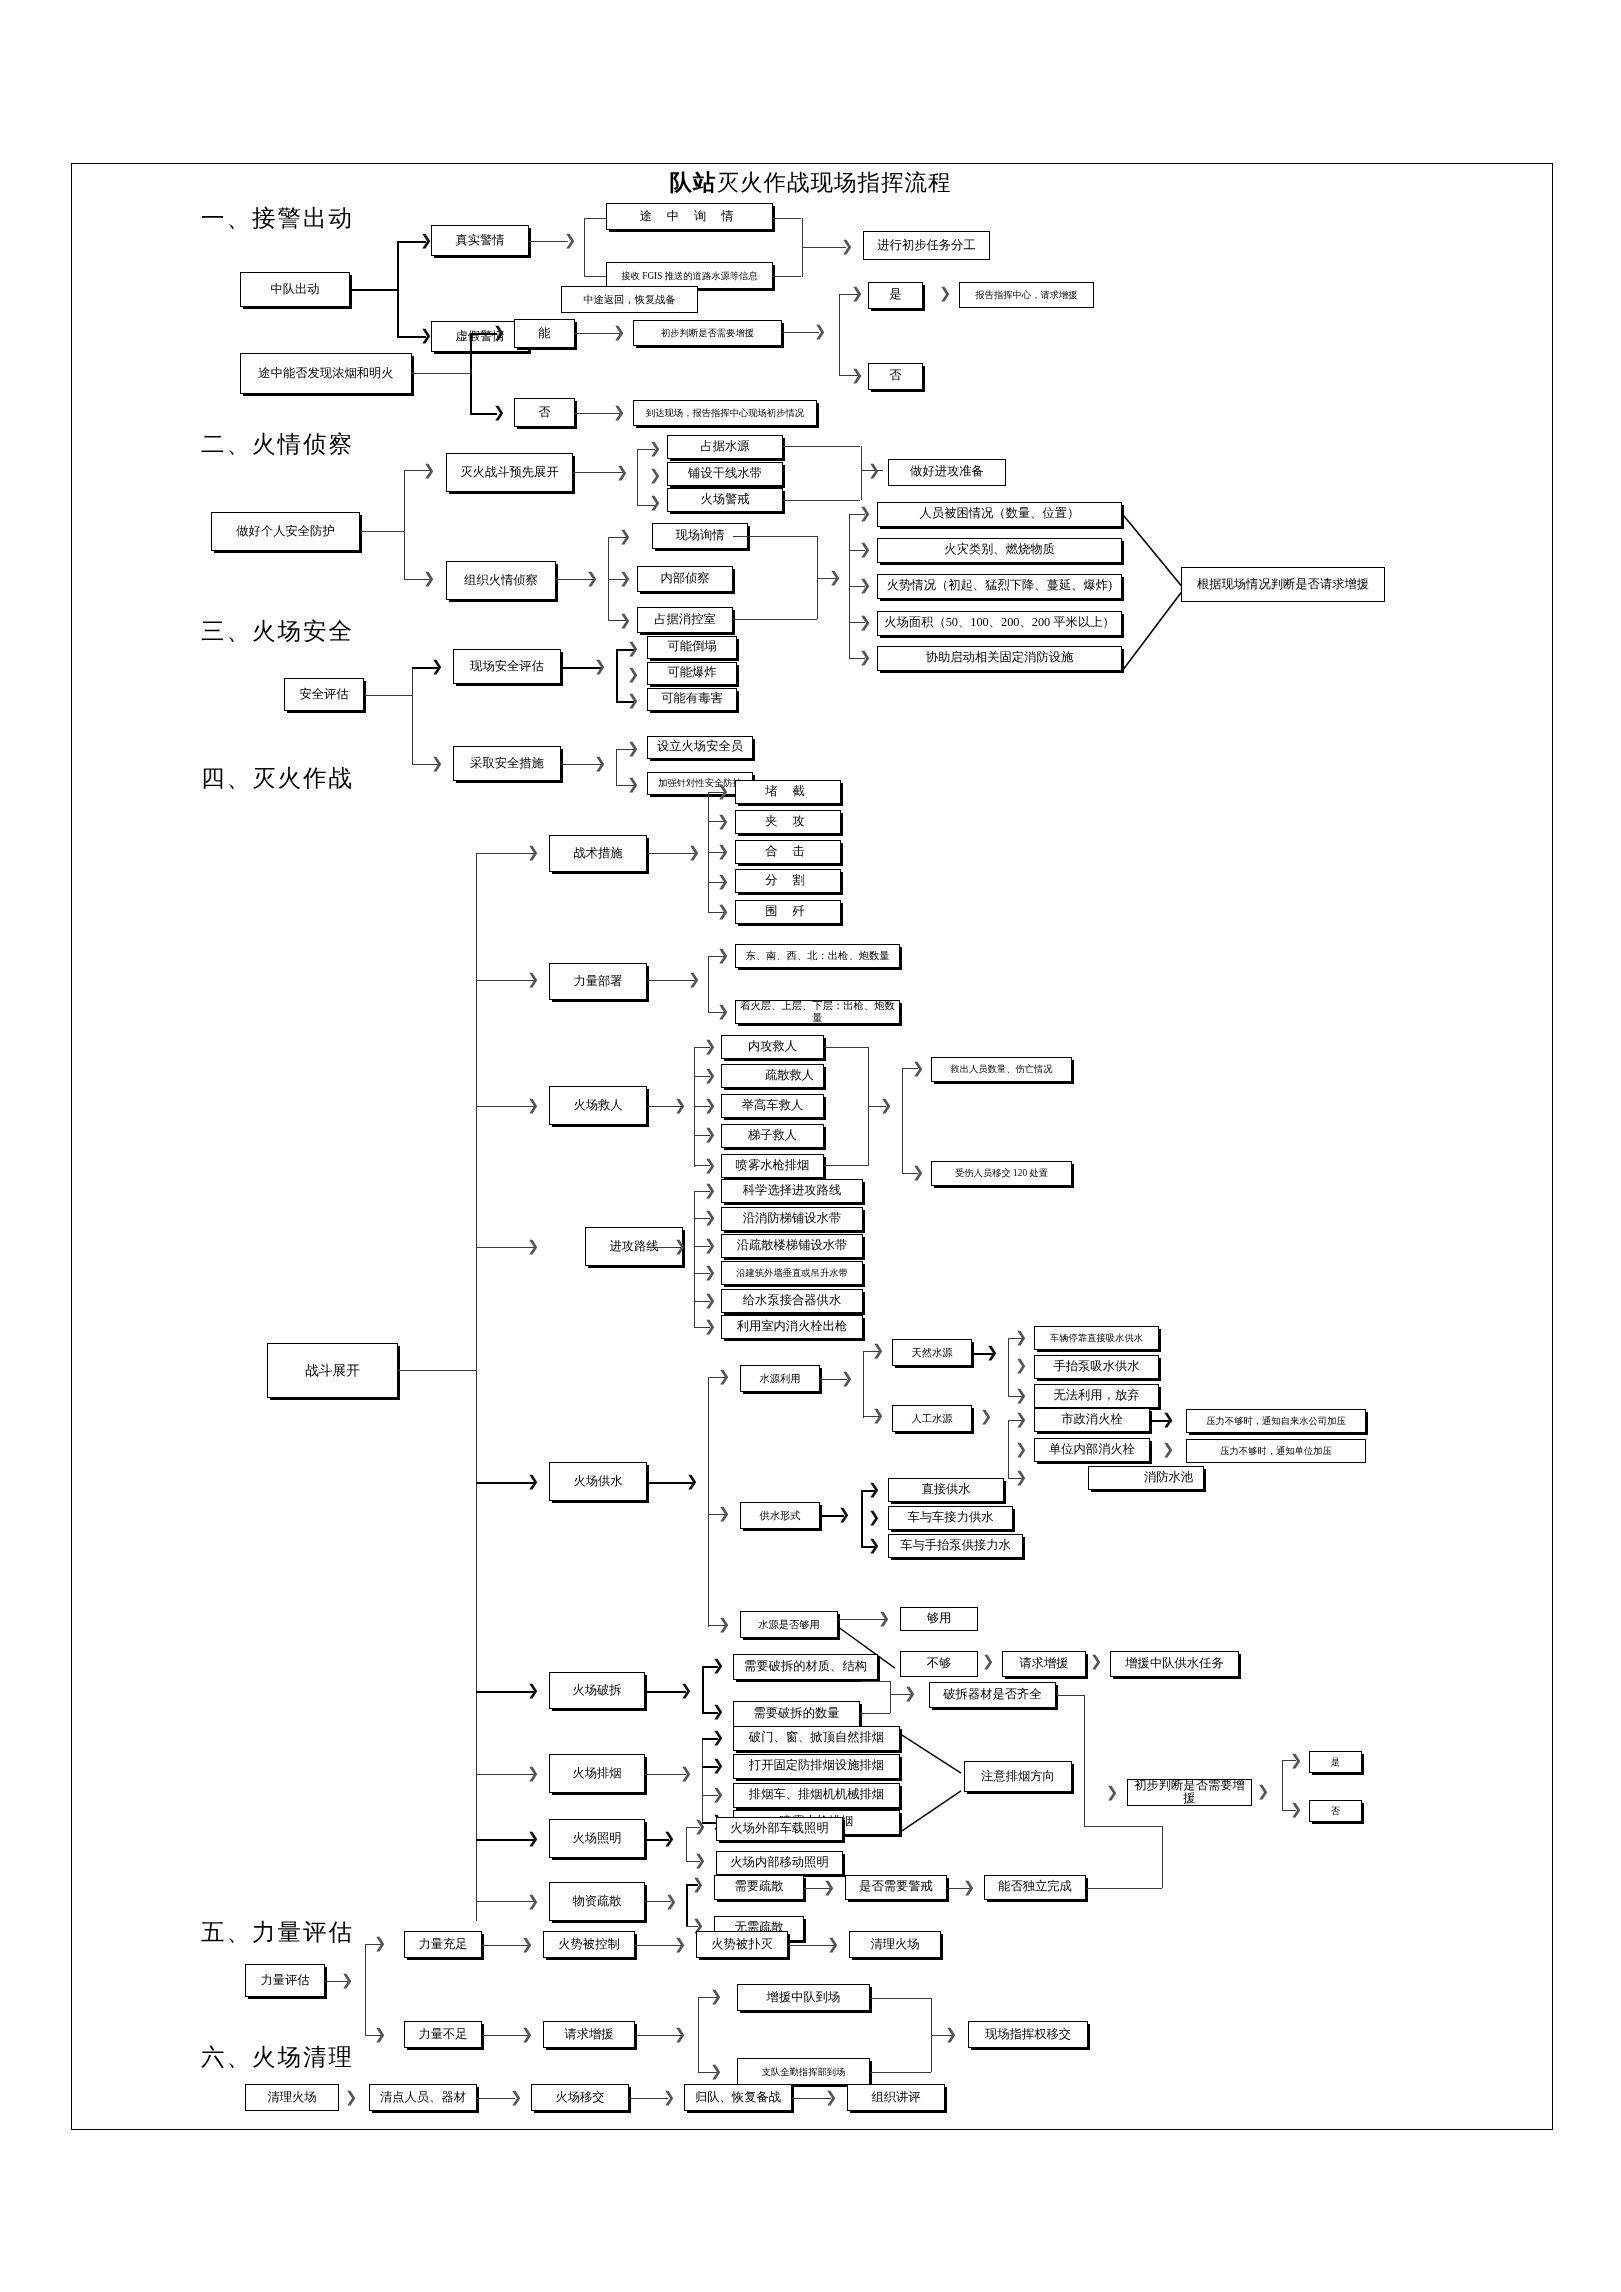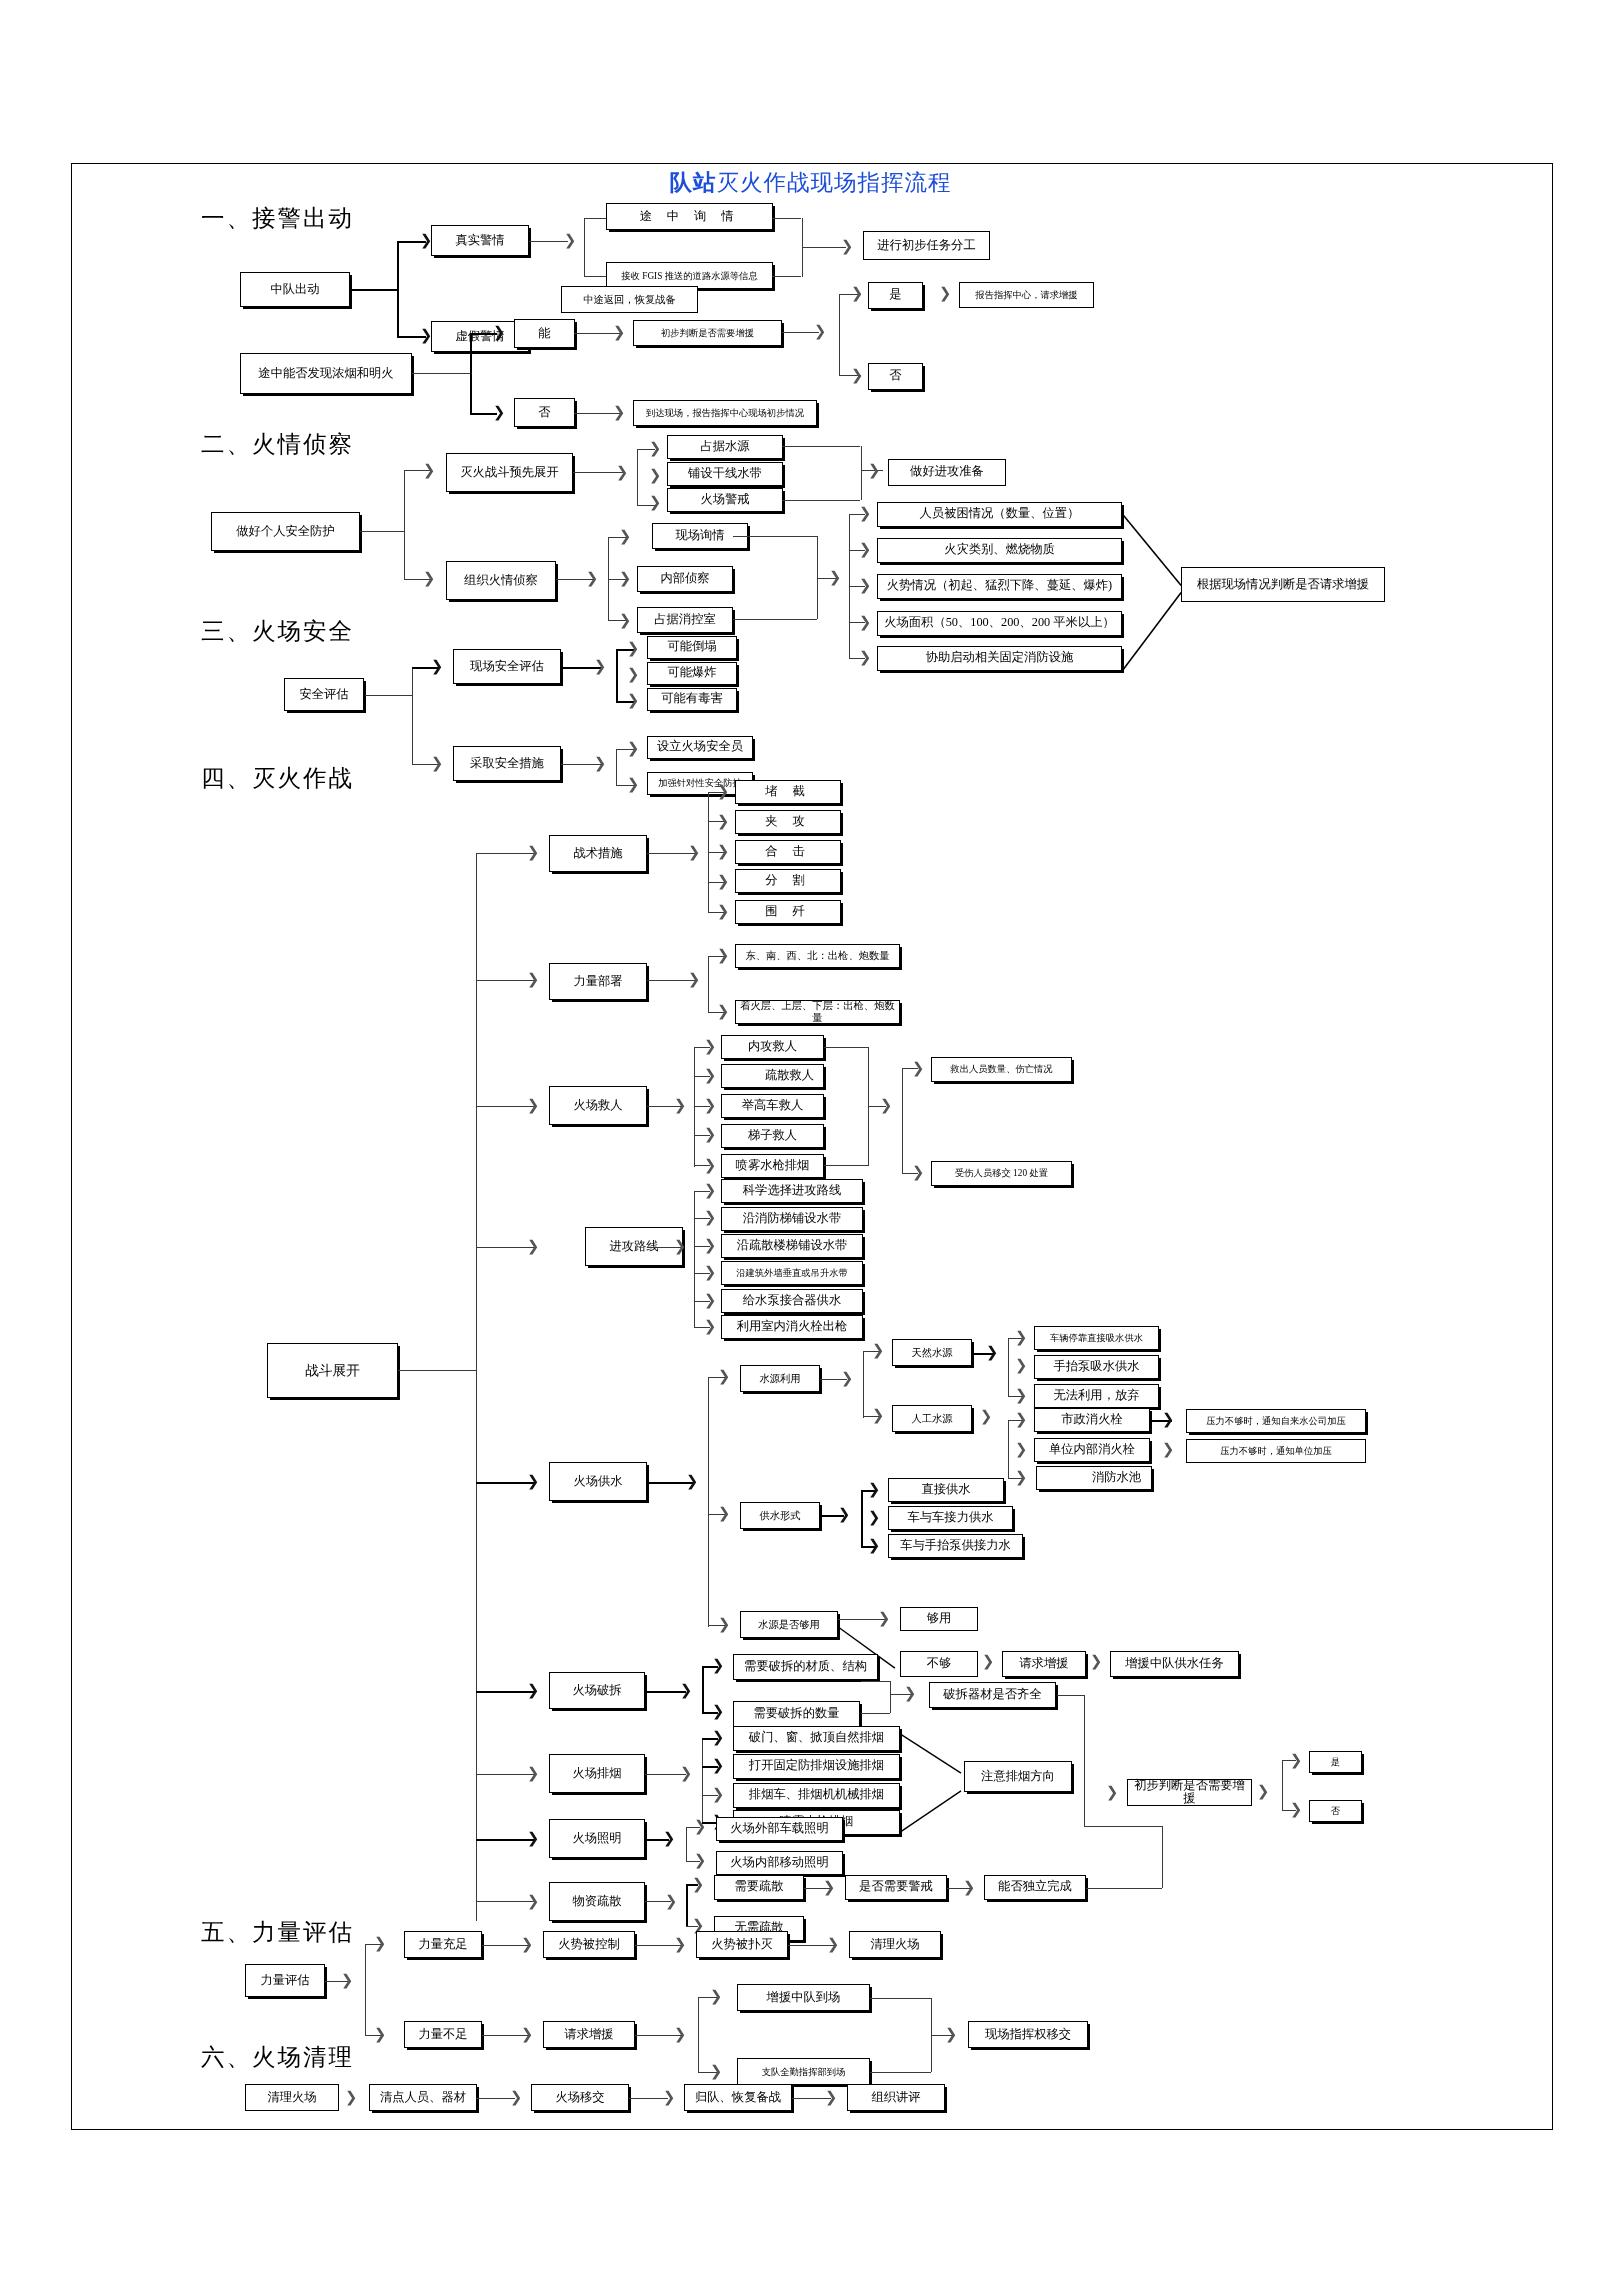--- a/index.html
+++ b/index.html
@@ -1,19 +1,19 @@
 <!DOCTYPE html>
 <html><head>
 <meta charset="utf-8">
 <style>
   html,body{margin:0;padding:0;background:#ffffff;}
   body{font-family:"Liberation Serif","DejaVu Serif",serif;}
   #page{position:relative;width:1621px;height:2293px;background:#fff;overflow:hidden;}
   #frame{position:absolute;left:71px;top:163px;width:1480px;height:1965px;border:1.5px solid #000;}
-  .title{position:absolute;left:0;top:167px;width:1621px;text-align:center;font-size:22.5px;letter-spacing:1px;color:#1d4ed8;}
+  .title{position:absolute;left:0;top:167px;width:1621px;text-align:center;font-size:22.5px;letter-spacing:1px;color:#000000;}
   .title .b{font-weight:bold;}
   .sec{position:absolute;font-size:23.5px;color:#000;letter-spacing:2px;}
   .bx{position:absolute;box-sizing:border-box;border:1px solid #000;background:#fff;
       display:flex;align-items:center;justify-content:center;text-align:center;
       font-size:12.3px;line-height:1.1;color:#000;padding:0 2px;}
   .bx.sh{box-shadow:2.5px 2.5px 0 -0.5px #000;}
   .bx.sm{font-size:10.3px;}
   .bx.xs{font-size:9.3px;}
   .bx.lg{font-size:13.7px;}
   .bx.wide{letter-spacing:5.9px;}
@@ -353,21 +353,21 @@
 
   <div class="ar" style="left:980px;top:1409px;">❯</div>
   <div class="ln v" style="left:1008px;top:1420px;height:59px;"></div>
   <div class="ln h" style="left:1008px;top:1420px;width:13.7px;"></div>
   <div class="ln h" style="left:1008px;top:1478px;width:13.7px;"></div>
   <div class="ar" style="left:1015px;top:1412px;">❯</div>
   <div class="ar" style="left:1015px;top:1442px;">❯</div>
   <div class="ar" style="left:1015px;top:1470px;">❯</div>
   <div class="bx sh" style="left:1034px;top:1408px;width:116px;height:23.5px;">市政消火栓</div>
   <div class="bx sh" style="left:1034px;top:1438px;width:116px;height:23.5px;">单位内部消火栓</div>
-  <div class="bx sh" style="left:1036px;top:1466px;width:116px;height:23.5px;padding-left:47px;">消防水池</div>
+  <div class="bx sh" style="left:1088px;top:1466px;width:116px;height:23.5px;padding-left:47px;">消防水池</div>
 
   <div class="ln h blk" style="left:1150px;top:1420px;width:21.6px;height:1.5px;"></div>
   <div class="ar k" style="left:1162px;top:1412px;">❯</div>
   <div class="bx sh xs" style="left:1186px;top:1409px;width:180px;height:23.5px;">压力不够时，通知自来水公司加压</div>
   <div class="ar" style="left:1162px;top:1442px;">❯</div>
   <div class="bx xs" style="left:1186px;top:1439px;width:180px;height:23.5px;">压力不够时，通知单位加压</div>
 
   <div class="bx sh sm" style="left:740px;top:1502px;width:80px;height:27.4px;">供水形式</div>
   <div class="ln h blk" style="left:820px;top:1515px;width:23.5px;height:1.5px;"></div>
   <div class="ar k" style="left:838px;top:1507px;">❯</div>

